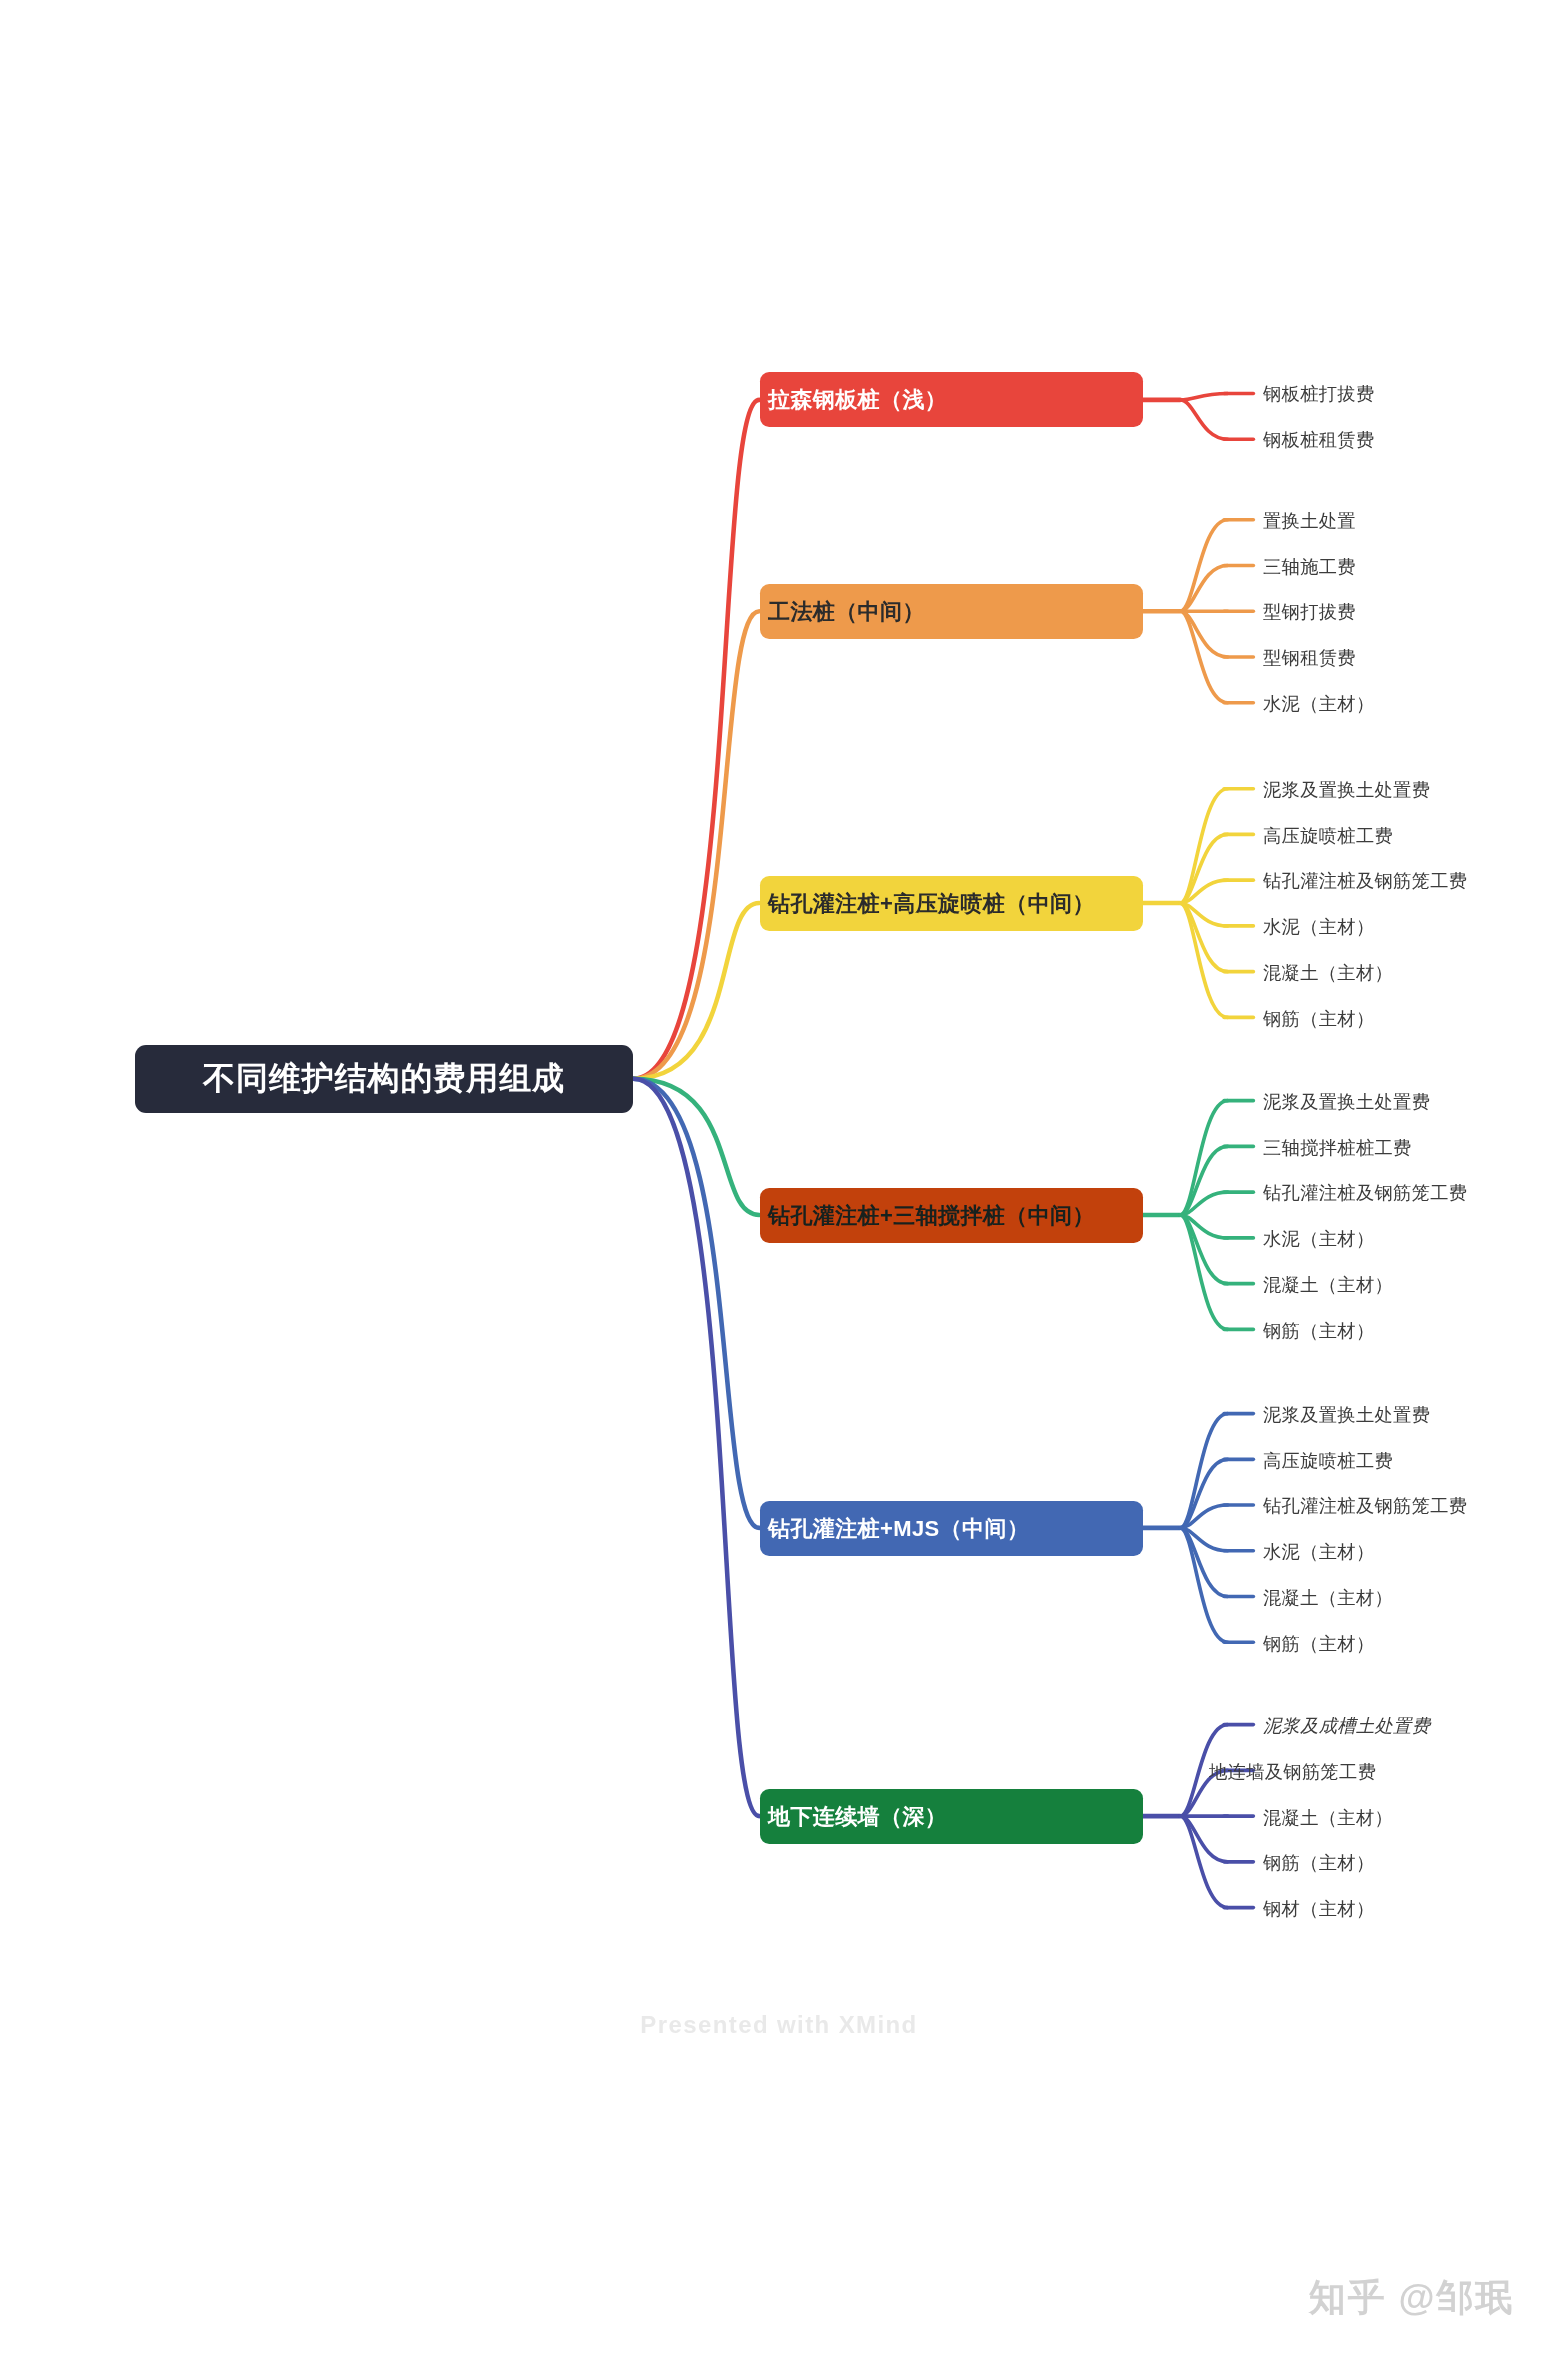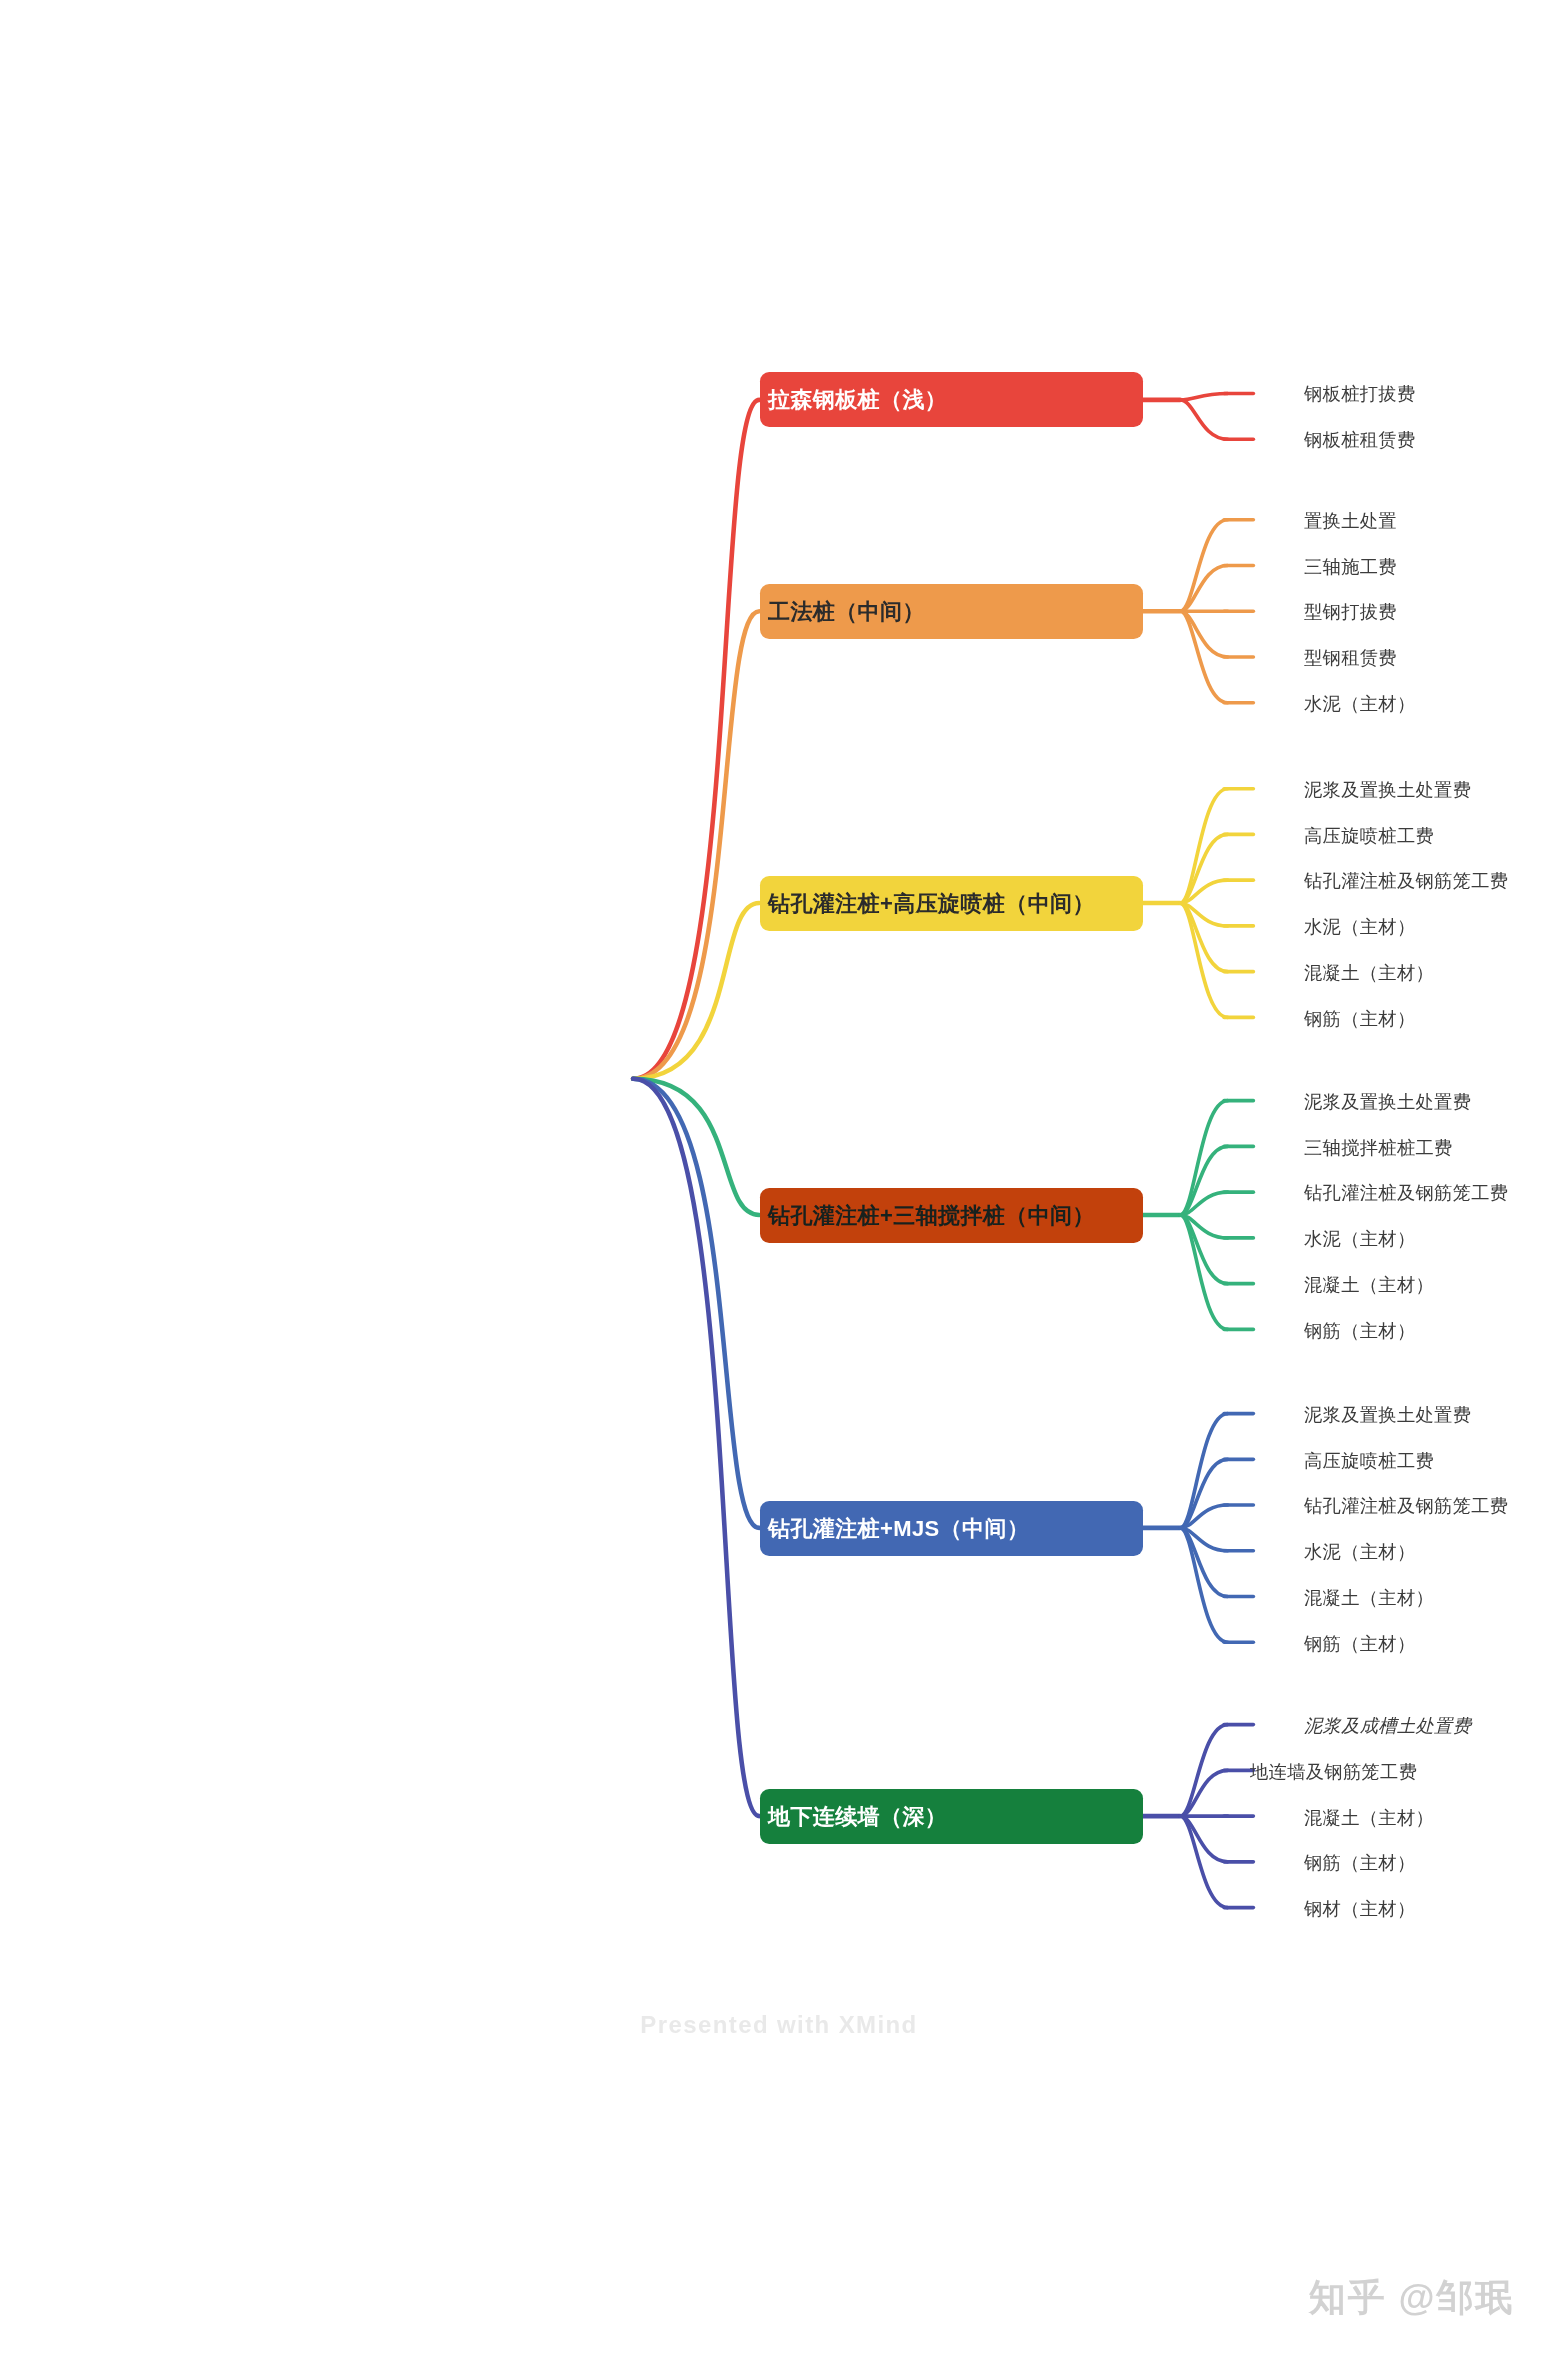--- a/index.html
+++ b/index.html
@@ -61,21 +61,20 @@
     letter-spacing: 0.4px;
   }
   .leaf {
     position: absolute;
     left: 1206px;
     white-space: nowrap;
     font-size: 18.3px;
     color: #3c3c3c;
     letter-spacing: 0.3px;
     transform: translateY(-50%);
-    margin-left: 41px;
   }
   .watermark-xmind {
     position: absolute;
     left: 0;
     top: 2011px;
     width: 1558px;
     text-align: center;
     color: #e9e9e9;
     font-size: 24px;
     font-weight: bold;
@@ -164,20 +163,23 @@
       <path d="M 1290 1985 C 1306 1985 1312 1935 1342 1935" stroke="#4A4FA8" stroke-width="4" fill="none" stroke-linecap="round"></path>
       <path d="M 1338 1935 L 1370 1935" stroke="#4A4FA8" stroke-width="4" fill="none" stroke-linecap="round"></path>
       <path d="M 1290 1985 C 1306 1985 1312 1985 1342 1985" stroke="#4A4FA8" stroke-width="4" fill="none" stroke-linecap="round"></path>
       <path d="M 1338 1985 L 1370 1985" stroke="#4A4FA8" stroke-width="4" fill="none" stroke-linecap="round"></path>
       <path d="M 1290 1985 C 1306 1985 1312 2035 1342 2035" stroke="#4A4FA8" stroke-width="4" fill="none" stroke-linecap="round"></path>
       <path d="M 1338 2035 L 1370 2035" stroke="#4A4FA8" stroke-width="4" fill="none" stroke-linecap="round"></path>
       <path d="M 1290 1985 C 1306 1985 1312 2085 1342 2085" stroke="#4A4FA8" stroke-width="4" fill="none" stroke-linecap="round"></path>
       <path d="M 1338 2085 L 1370 2085" stroke="#4A4FA8" stroke-width="4" fill="none" stroke-linecap="round"></path>
     </svg>
 
+  <div class="node root-node">
+    <span class="node-label">不同维护结构的费用组成</span>
+  </div>
 
   <div id="branch-layer">
       <div class="node branch-node" style="top: 372px; background: rgb(232, 69, 60);">
         <span class="node-label" style="color: rgb(255, 255, 255);">拉森钢板桩（浅）</span>
       </div>
       <div class="node branch-node" style="top: 584px; background: rgb(238, 154, 75);">
         <span class="node-label" style="color: rgb(43, 43, 43);">工法桩（中间）</span>
       </div>
       <div class="node branch-node" style="top: 876px; background: rgb(242, 212, 60);">
         <span class="node-label" style="color: rgb(43, 43, 43);">钻孔灌注桩+高压旋喷桩（中间）</span>

